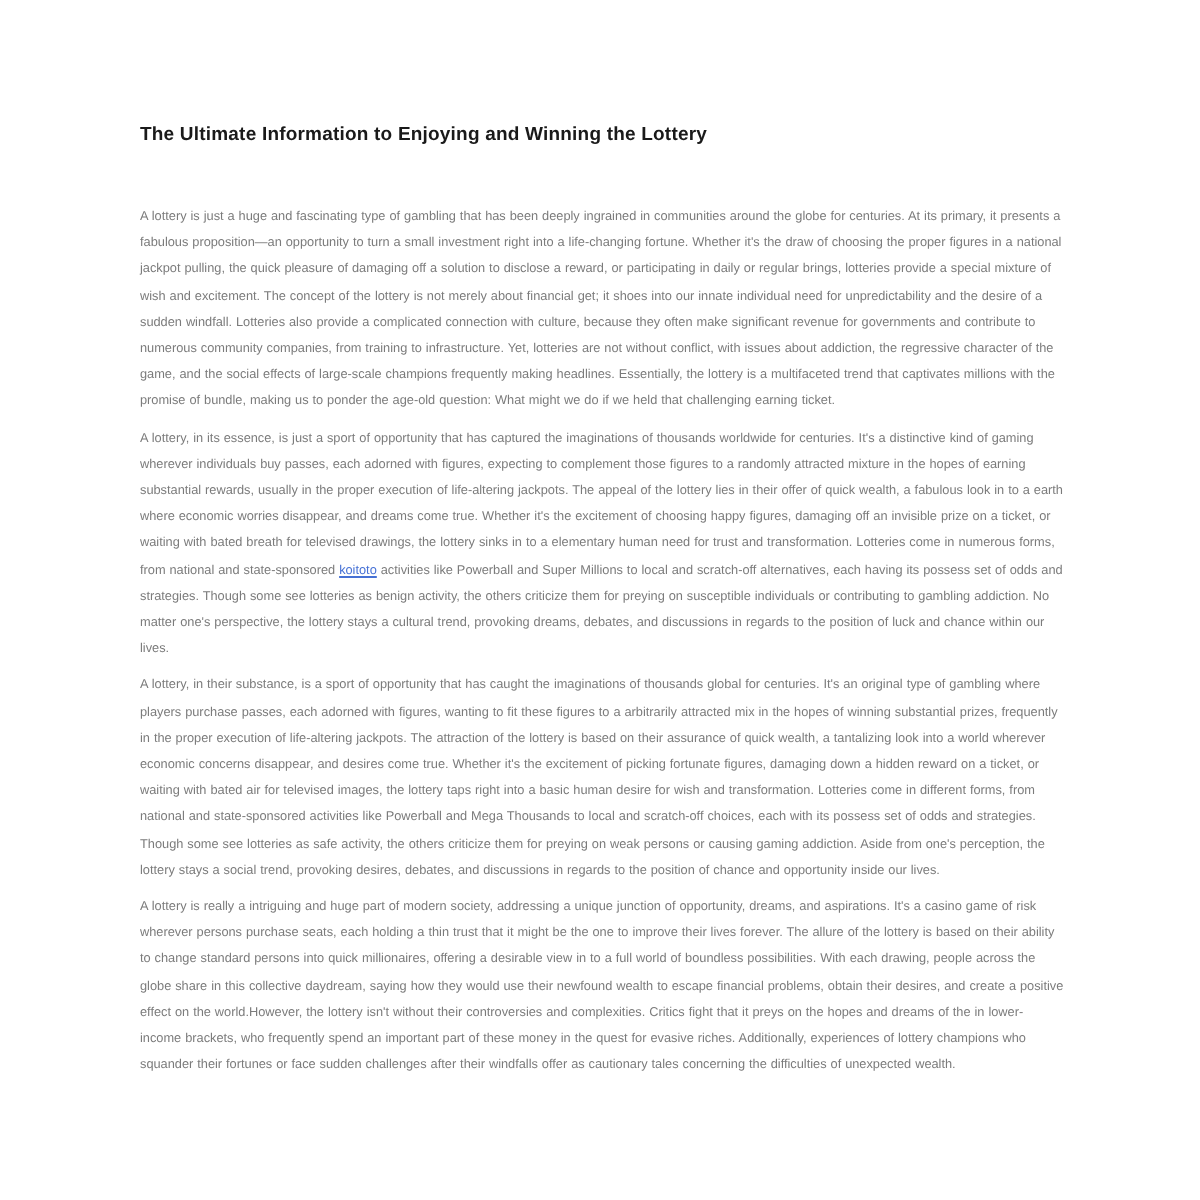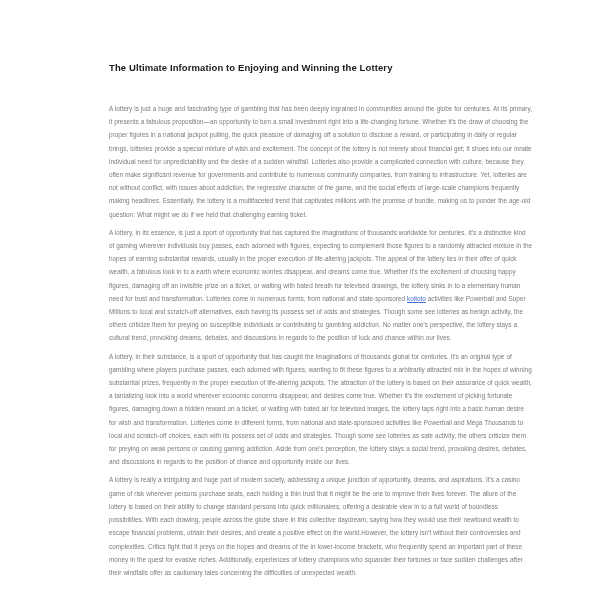--- a/index.html
+++ b/index.html
@@ -8,21 +8,21 @@
     background: #ffffff;
     width: 600px;
     height: 600px;
     overflow: hidden;
     font-family: "Liberation Sans", sans-serif;
   }
   .page {
     box-sizing: border-box;
     width: 600px;
     height: 600px;
-    padding: 62px 68px 0 109px;
+    padding: 62px 68px 0 70px;
     background: #ffffff;
   }
   .article-title {
     font-size: 9.5px;
     font-weight: bold;
     color: #1a1a1a;
     margin: 0 0 29px 0;
     line-height: 11px;
     letter-spacing: 0.1px;
   }

